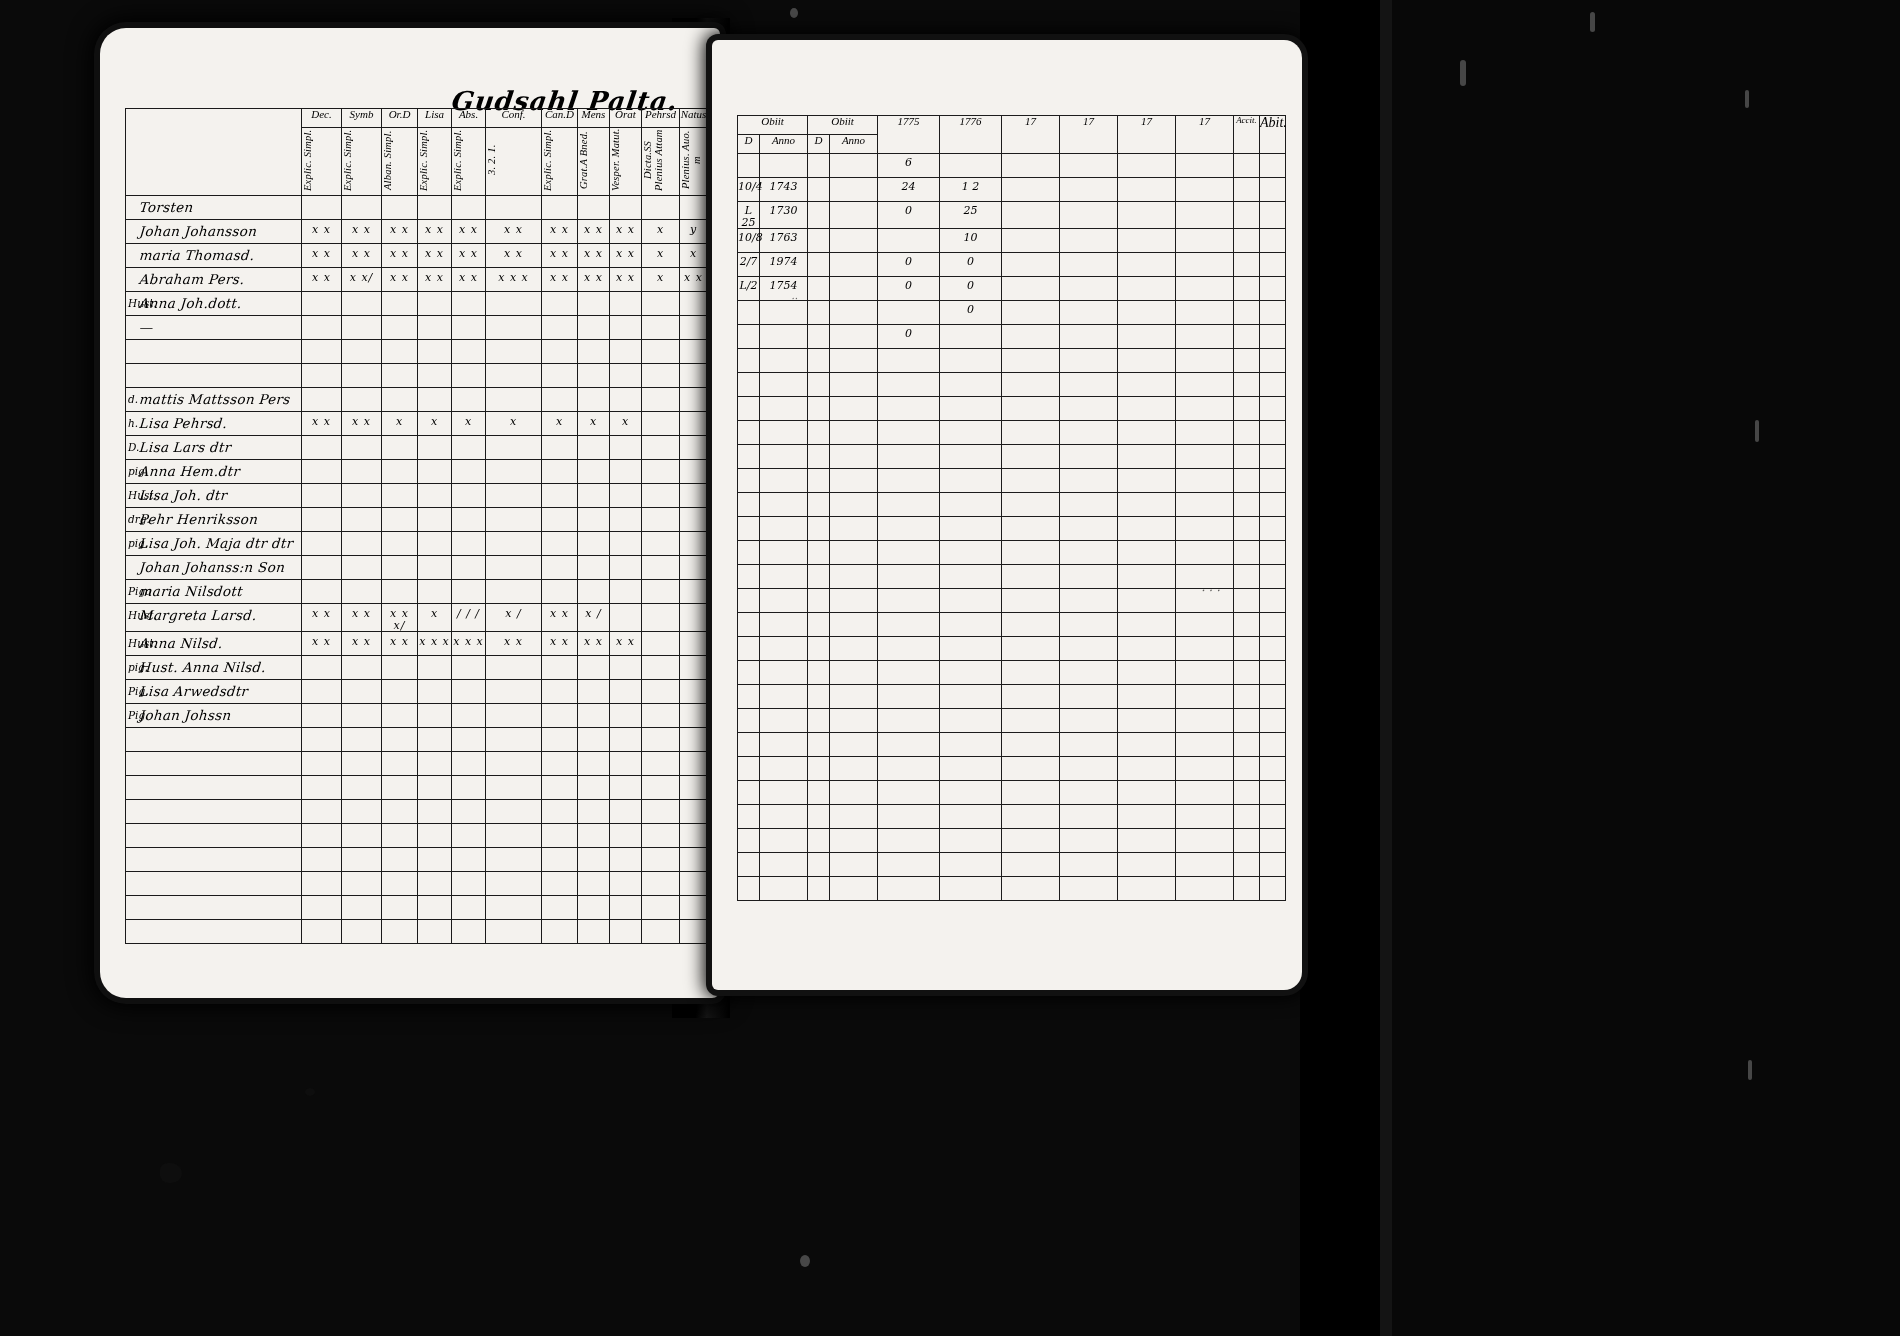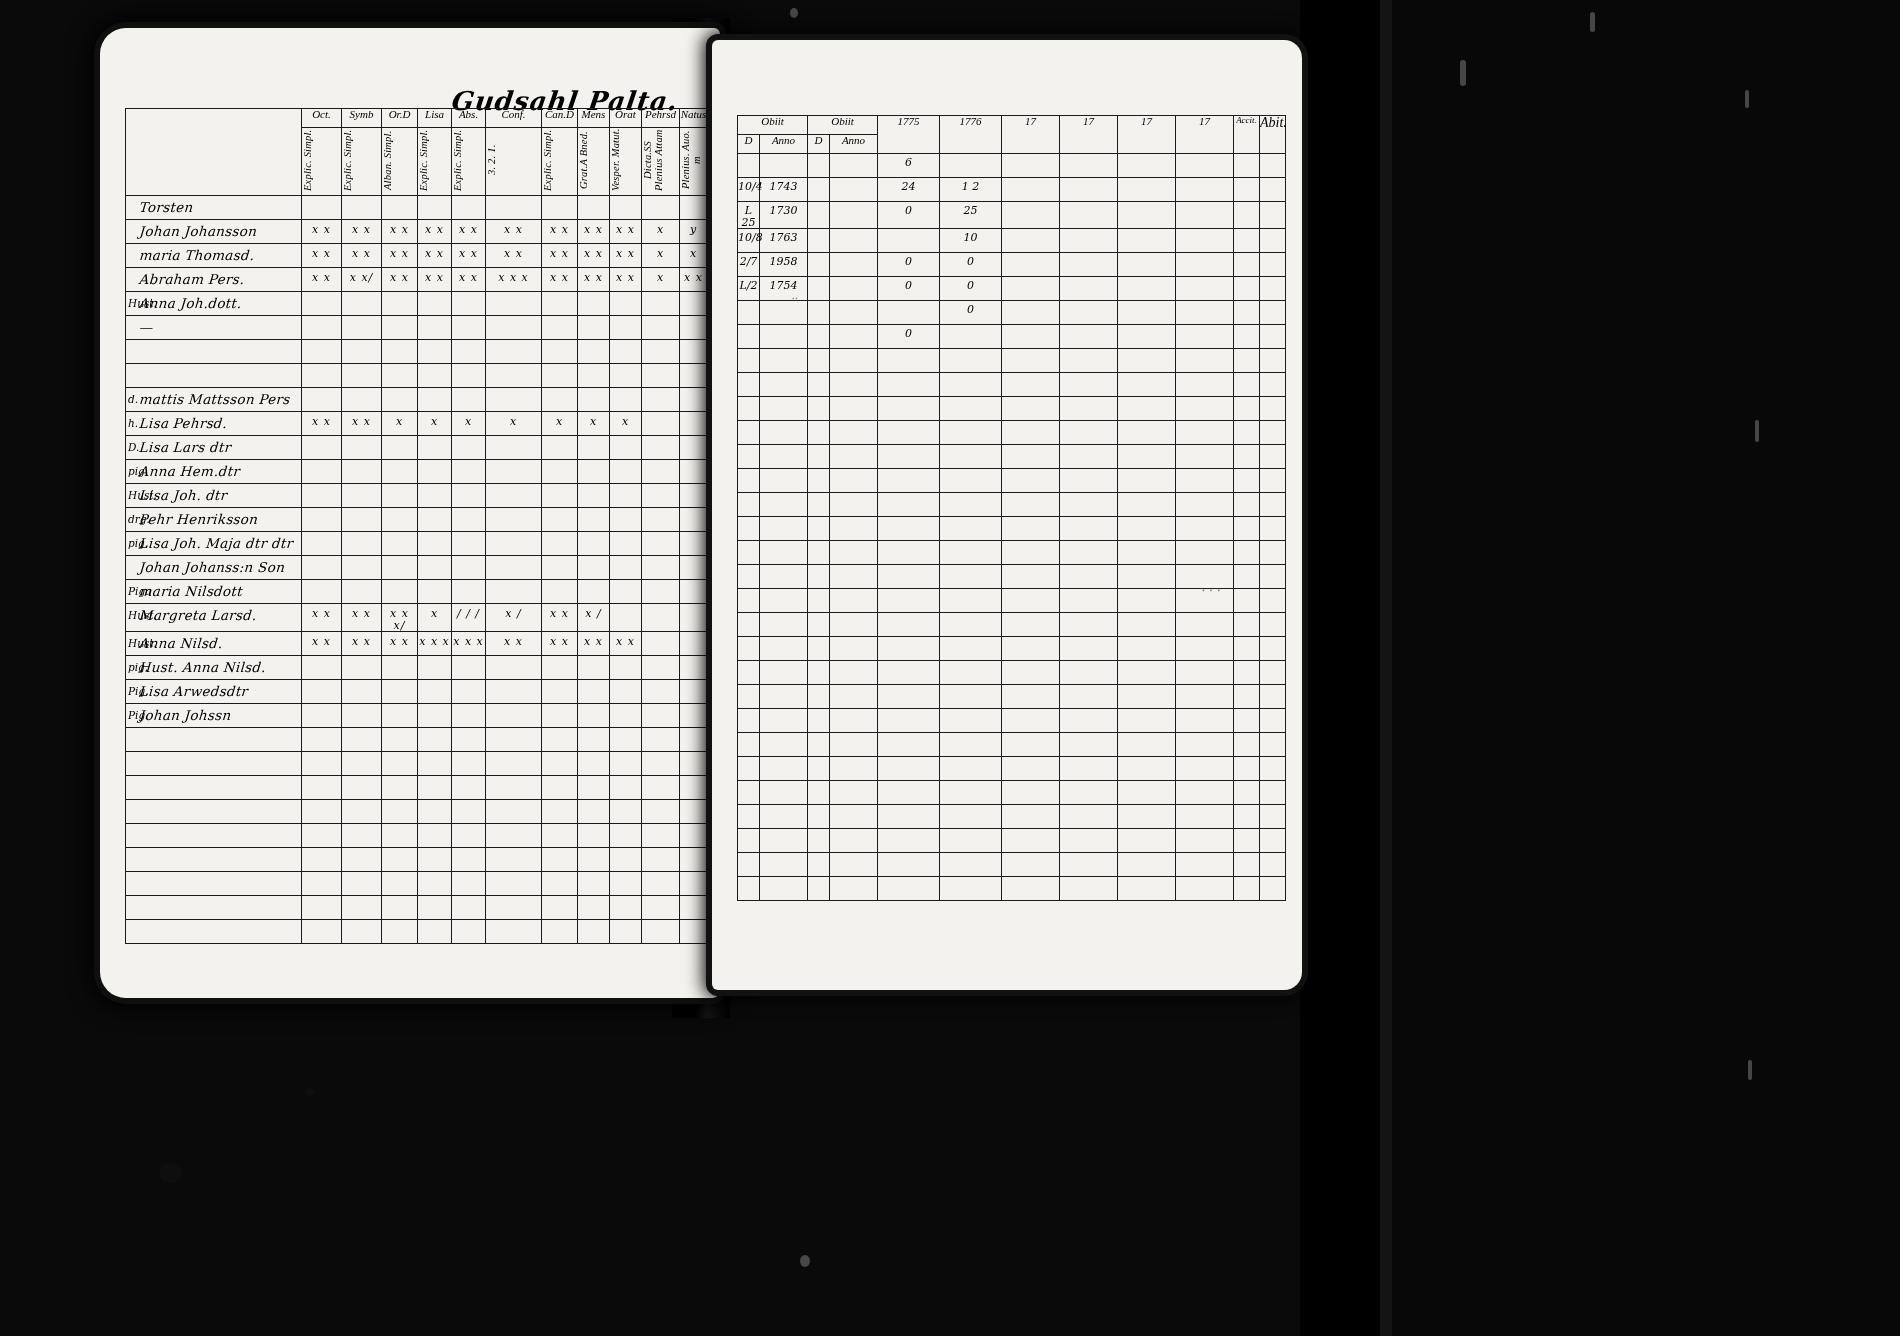--- a/index.html
+++ b/index.html
@@ -123,21 +123,21 @@
         <col style="width:36px">
           <col style="width:32px">
           <col style="width:32px">
         <col style="width:38px">
           <col style="width:28px">
           <col style="width:30px">
       </colgroup>
       <thead>
         <tr>
           <td rowspan="2"></td>
-          <td class="hdr">Oct.</td>
+          <td class="hdr">Dec.</td>
           <td class="hdr">Symb</td>
           <td class="hdr">Or.D</td>
           <td class="hdr">Lisa</td>
           <td class="hdr">Abs.</td>
           <td class="hdr">Conf.</td>
           <td class="hdr">Can.D</td>
           <td class="hdr">Mens</td>
           <td class="hdr">Orat</td>
           <td class="hdr">Pehrsd</td>
           <td class="hdr">Natus</td>
@@ -742,21 +742,21 @@
             <td class="num" style="padding-top: 3px;">10</td>
             <td class="num" style="padding-top: 3px;">&nbsp;</td>
             <td class="num" style="padding-top: 3px;">&nbsp;</td>
             <td class="num" style="padding-top: 3px;">&nbsp;</td>
             <td class="num" style="padding-top: 3px;">&nbsp;</td>
             <td class="num" style="padding-top: 3px;">&nbsp;</td>
             <td class="num" style="padding-top: 3px;">&nbsp;</td>
           </tr>
           <tr class="rowh">
             <td class="num small" style="padding-top: 3px;">2/7</td>
-            <td class="num" style="padding-top: 3px;">1958</td>
+            <td class="num" style="padding-top: 3px;">1974</td>
             <td class="num" style="padding-top: 3px;"></td>
             <td class="num" style="padding-top: 3px;"></td>
             <td class="num" style="padding-top: 3px;">0</td>
             <td class="num" style="padding-top: 3px;">0</td>
             <td class="num" style="padding-top: 3px;">&nbsp;</td>
             <td class="num" style="padding-top: 3px;">&nbsp;</td>
             <td class="num" style="padding-top: 3px;">&nbsp;</td>
             <td class="num" style="padding-top: 3px;">&nbsp;</td>
             <td class="num" style="padding-top: 3px;">&nbsp;</td>
             <td class="num" style="padding-top: 3px;">&nbsp;</td>

